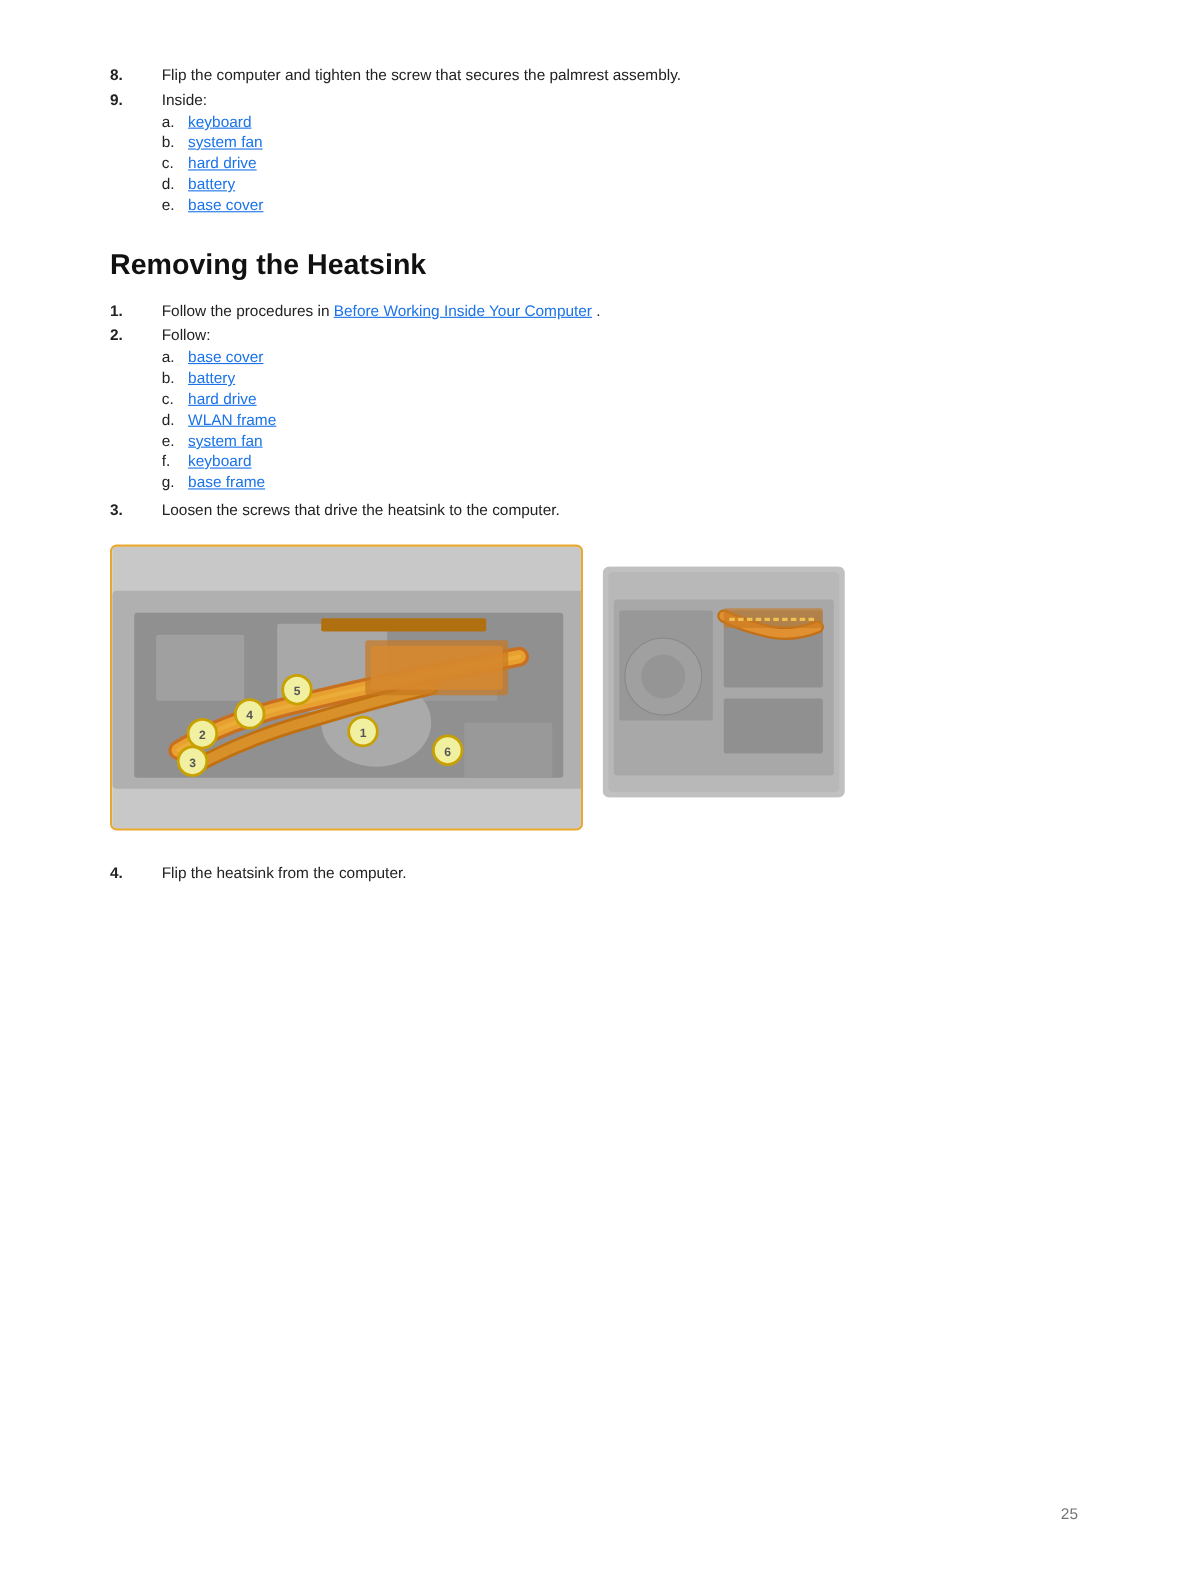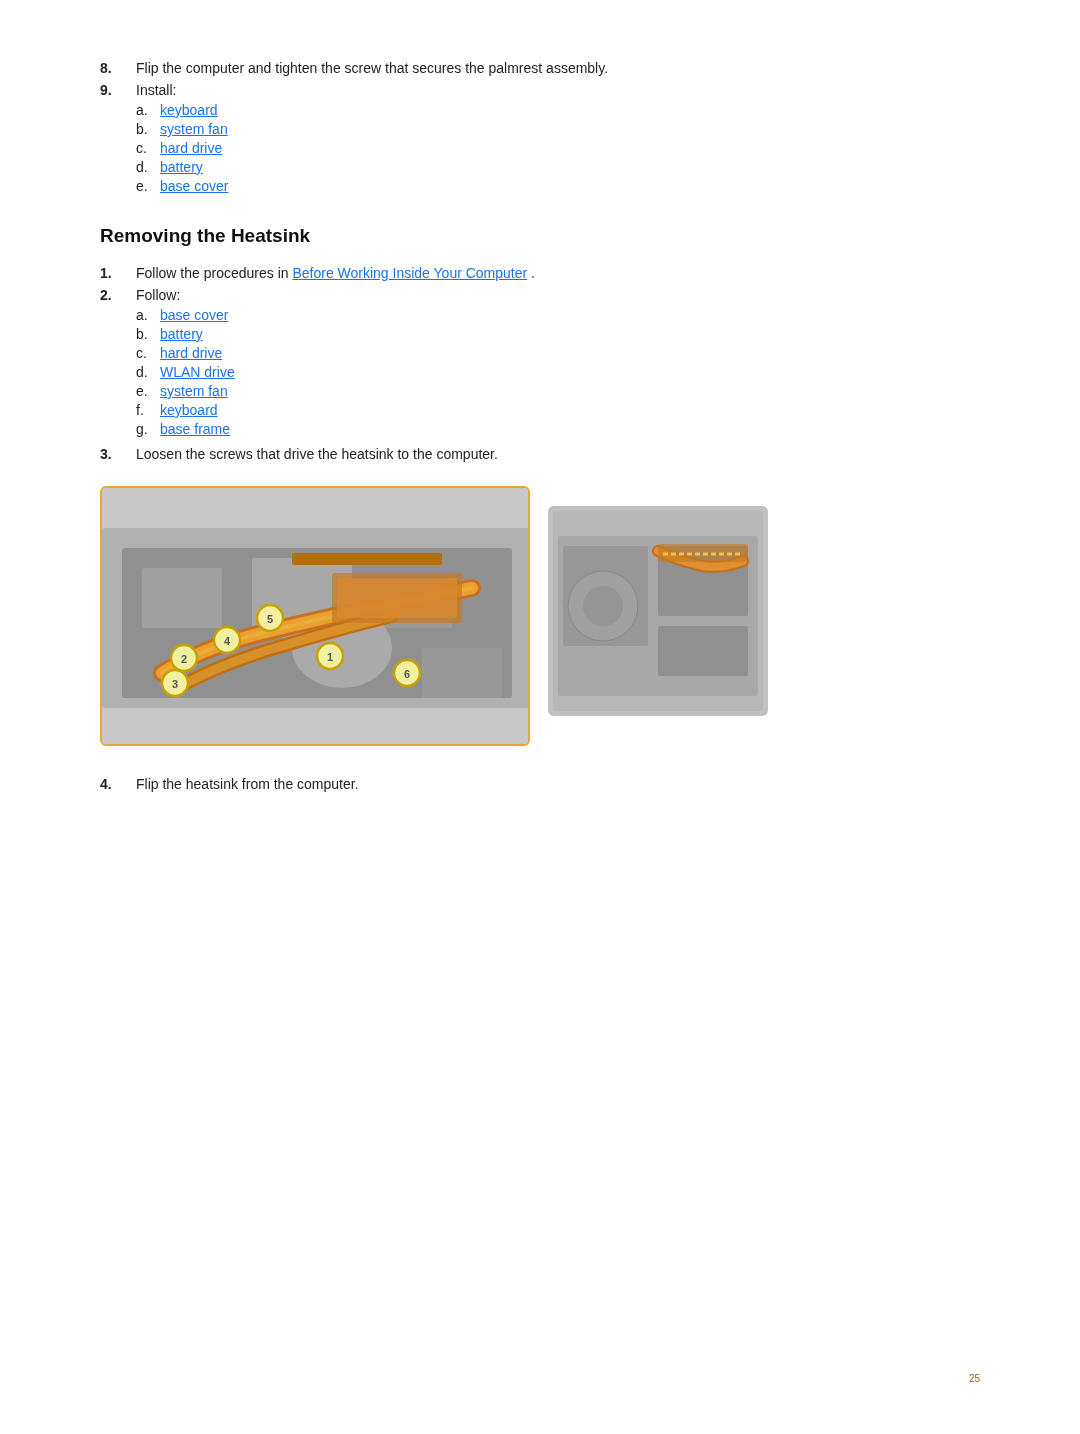--- a/index.html
+++ b/index.html
@@ -24,38 +24,39 @@
       display: flex;
       margin-bottom: 6px;
     }
     .step-num {
       font-weight: bold;
       min-width: 36px;
       flex-shrink: 0;
     }
     .step-content {
       flex: 1;
+      margin-left: 11px;
     }
     .sub-list {
       list-style: none;
       margin-top: 4px;
     }
     .sub-list li {
       display: flex;
       margin-bottom: 3px;
     }
     .sub-label {
       min-width: 24px;
       flex-shrink: 0;
     }
     a {
       color: #1a73e8;
     }
     .section-title {
-      font-size: 19px;
+      font-size: 26px;
       font-weight: bold;
       margin: 28px 0 18px 0;
       color: #111;
       font-family: Arial, Helvetica, sans-serif;
     }
     .diagram-container {
       display: flex;
       align-items: flex-start;
       margin: 24px 0 30px 0;
       gap: 18px;
@@ -76,39 +77,39 @@
       background: #d8d8d8;
       border-radius: 6px;
       position: relative;
       overflow: hidden;
       margin-top: 20px;
     }
     .page-number {
       position: absolute;
       bottom: 50px;
       right: 100px;
-      font-size: 10px;
-      color: #a16207;
+      font-size: 14px;
+      color: #737373;
     }
   </style>
 </head>
 <body>
 
 <div class="page">
 
   <ul class="step-list">
     <li>
       <span class="step-num">8.</span>
       <span class="step-content">Flip the computer and tighten the screw that secures the palmrest assembly.</span>
     </li>
 
     <li>
       <span class="step-num">9.</span>
       <span class="step-content">
-        <span>Install:</span>
+        <span>Inside:</span>
         <ul class="sub-list">
           <li>
             <span class="sub-label">a.</span>
             <a href="#">keyboard</a>
           </li>
           <li>
             <span class="sub-label">b.</span>
             <a href="#">system fan</a>
           </li>
           <li>
@@ -154,21 +155,21 @@
           <li>
             <span class="sub-label">b.</span>
             <a href="#">battery</a>
           </li>
           <li>
             <span class="sub-label">c.</span>
             <a href="#">hard drive</a>
           </li>
           <li>
             <span class="sub-label">d.</span>
-            <a href="#">WLAN drive</a>
+            <a href="#">WLAN frame</a>
           </li>
           <li>
             <span class="sub-label">e.</span>
             <a href="#">system fan</a>
           </li>
           <li>
             <span class="sub-label">f.</span>
             <a href="#">keyboard</a>
           </li>
           <li>

